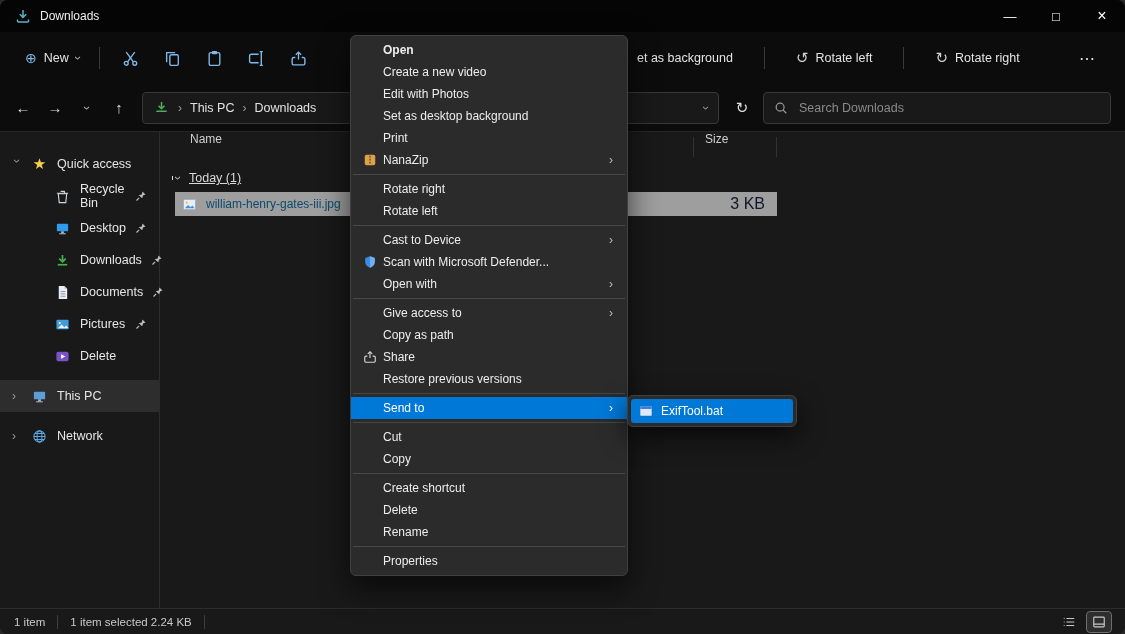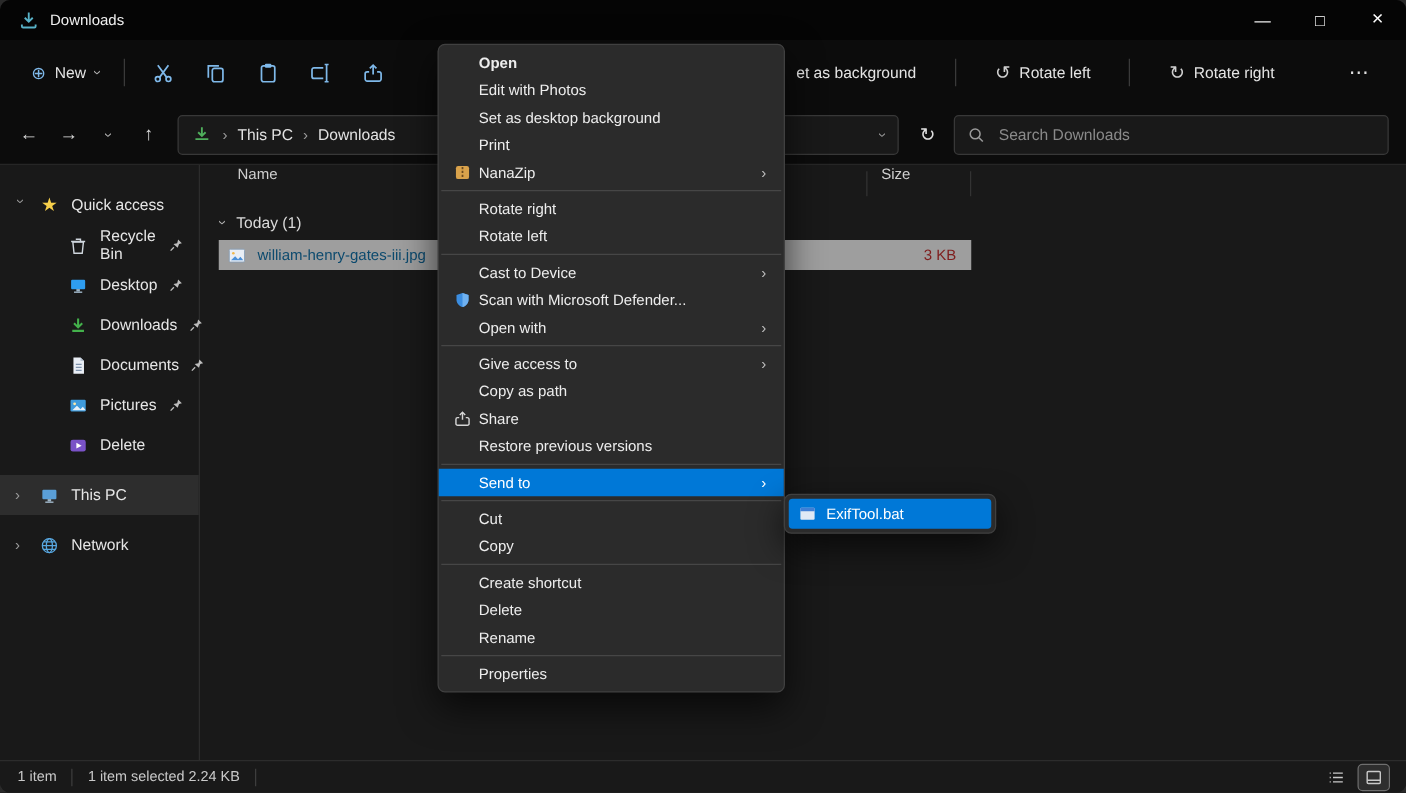--- a/index.html
+++ b/index.html
@@ -54,25 +54,25 @@
   .pin { margin-left:auto; flex:none; }
   .sicon { width:17px; height:17px; flex:none; display:flex; align-items:center; justify-content:center; }
   .star { color:#f6cf4a; font-size:15px; }
 
   .main { flex:1; position:relative; }
   .col-headers { height:30px; display:flex; align-items:flex-start; color:#cfcfcf; font-size:12px;
                  position:relative; padding-left:30px; }
   .col-size { position:absolute; left:545px; }
   .col-div { position:absolute; top:5px; width:1px; height:20px; background:#333; }
   .group-row { height:28px; display:flex; align-items:center; gap:9px; padding-left:16px;
-               color:#dadada; margin-top:2px; }
+               color:#dadada; margin-top:2px;text-decoration:underline; }
   .file-row { margin-left:15px; width:602px; height:24px; background:#9e9e9e; display:flex;
               align-items:center; gap:8px; padding:0 12px 0 6px; }
   .file-name { color:#0c4a6e; font-size:12px; }
-  .file-size { margin-left:auto; color:#7f1d1d; font-size:12px; }
+  .file-size { margin-left:auto; color:#0f172a; font-size:16px; }
 
   
   .statusbar { height:26px; border-top:1px solid #2c2c2c; display:flex; align-items:center; gap:12px;
                padding:0 14px; color:#c9c9c9; font-size:11.5px; background:#191919; }
   .sdiv { width:1px; height:14px; background:#3d3d3d; }
   .status-views { margin-left:auto; display:flex; gap:6px; align-items:center; }
   .view-btn { width:24px; height:20px; display:flex; align-items:center; justify-content:center; border-radius:3px; }
   .view-btn.active { background:#2e2e2e; outline:1px solid #6f6f6f; }
 
   
@@ -412,20 +412,24 @@
     </div>
   </div>
 
   <div class="context-menu">
     <div class="mi">
       <span class="mi-icon"></span>
       <span class="bold">Open</span>
     </div>
     <div class="mi">
       <span class="mi-icon"></span>
+      <span>Create a new video</span>
+    </div>
+    <div class="mi">
+      <span class="mi-icon"></span>
       <span>Edit with Photos</span>
     </div>
     <div class="mi">
       <span class="mi-icon"></span>
       <span>Set as desktop background</span>
     </div>
     <div class="mi">
       <span class="mi-icon"></span>
       <span>Print</span>
     </div>

